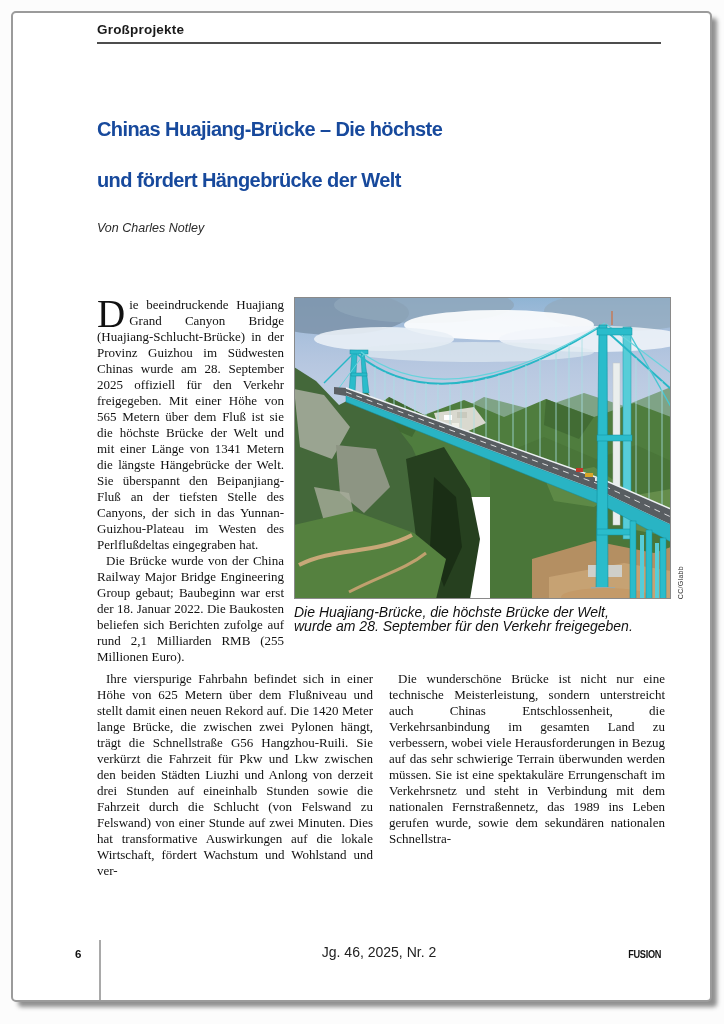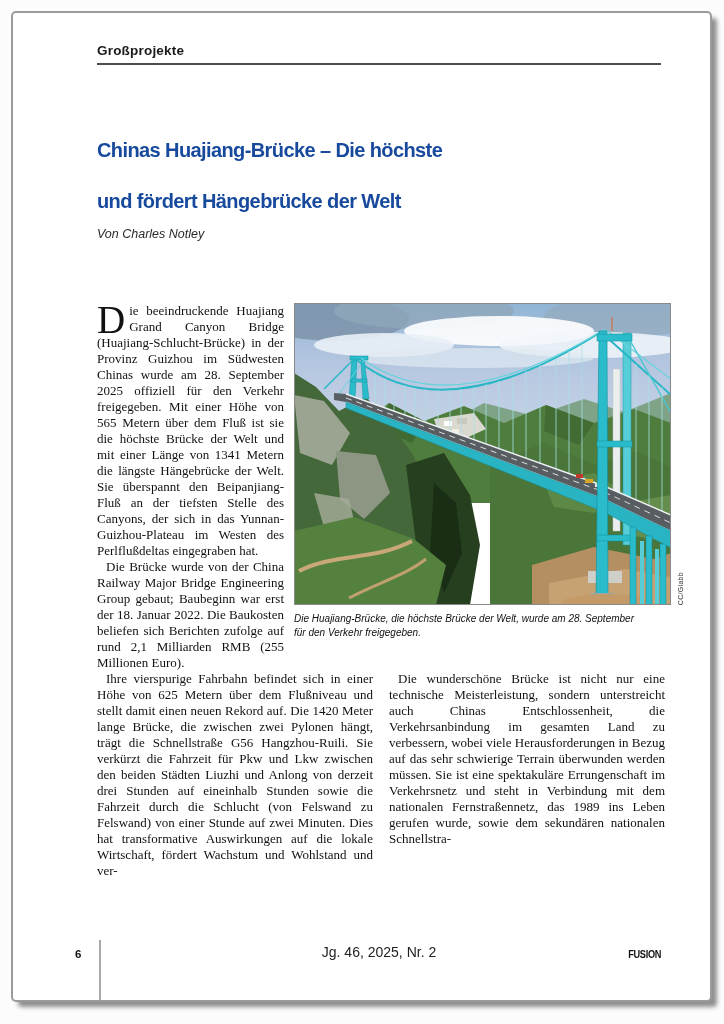--- a/index.html
+++ b/index.html
@@ -12,51 +12,51 @@
   body{font-family:"Liberation Serif",serif;color:#111;}
 
   .page{
     position:absolute;left:11px;top:11px;width:701px;height:991px;
     background:#ffffff;border:2px solid #9b9b9b;border-radius:5px;
     box-shadow:6px 6px 4px -1px rgba(125,125,125,.85);
   }
   .content{position:absolute;left:84px;right:49px;top:0;}
 
   
-  .kicker{margin-top:30px;font-family:"Liberation Sans",sans-serif;
+  .kicker{margin-top:9px;font-family:"Liberation Sans",sans-serif;
     font-weight:bold;font-size:13.5px;color:#1a1a1a;letter-spacing:.2px;}
   .kicker-rule{margin-top:5px;border-bottom:2px solid var(--rule-gray);}
 
   
   .title{margin-top:60px;font-family:"Liberation Sans",sans-serif;
     font-weight:bold;font-size:20px;line-height:51px;letter-spacing:-.6px;
     color:var(--title-blue);}
-  .byline{font-family:"Liberation Sans",sans-serif;
+  .byline{margin-top:15px;font-family:"Liberation Sans",sans-serif;
     font-style:italic;font-size:12.5px;color:#2b2b2b;}
 
   
   .section-1{margin-top:62px;display:flex;gap:10px;}
   .col-narrow{width:187px;flex:none;}
   .bodytext{font-size:13px;line-height:16px;text-align:justify;hyphens:none;}
   .bodytext p{text-indent:9px;}
   .bodytext p.no-indent{text-indent:0;}
   .bodytext p.force-just{text-align-last:justify;}
   .dropcap{float:left;font-size:39px;line-height:31px;padding:1px 4px 0 0;
     font-family:"Liberation Serif",serif;color:#111;}
 
   
   .figure{flex:1;position:relative;}
   .photo-wrap{position:relative;width:377px;height:302px;}
   .photo-credit{position:absolute;right:-13px;bottom:0;
     font-family:"Liberation Sans",sans-serif;font-size:7px;color:#333;
     writing-mode:vertical-rl;transform:rotate(180deg);letter-spacing:.3px;}
   .figcaption{margin-top:7px;width:350px;font-family:"Liberation Sans",sans-serif;
-    font-style:italic;font-size:10px;line-height:13.5px;color:#101010;}
-
-  .section-2{display:flex;gap:16px;}
+    font-style:italic;font-size:14px;line-height:13.5px;color:#101010;}
+
+  .section-2{margin-top:6px;display:flex;gap:16px;}
   .col-half{width:276px;flex:none;}
 
   
   .footer-vline{position:absolute;left:86px;bottom:0;width:1.5px;height:60px;background:#a9a9a9;}
   .pagenum{position:absolute;left:62px;bottom:40px;
     font-family:"Liberation Sans",sans-serif;font-weight:bold;font-size:11.5px;}
   .issue{position:absolute;left:84px;right:49px;bottom:40px;text-align:center;
     font-family:"Liberation Sans",sans-serif;font-size:14px;color:#222;}
   .magazine{position:absolute;right:49px;bottom:40px;
     font-family:"Liberation Sans",sans-serif;font-weight:bold;font-size:11.5px;

